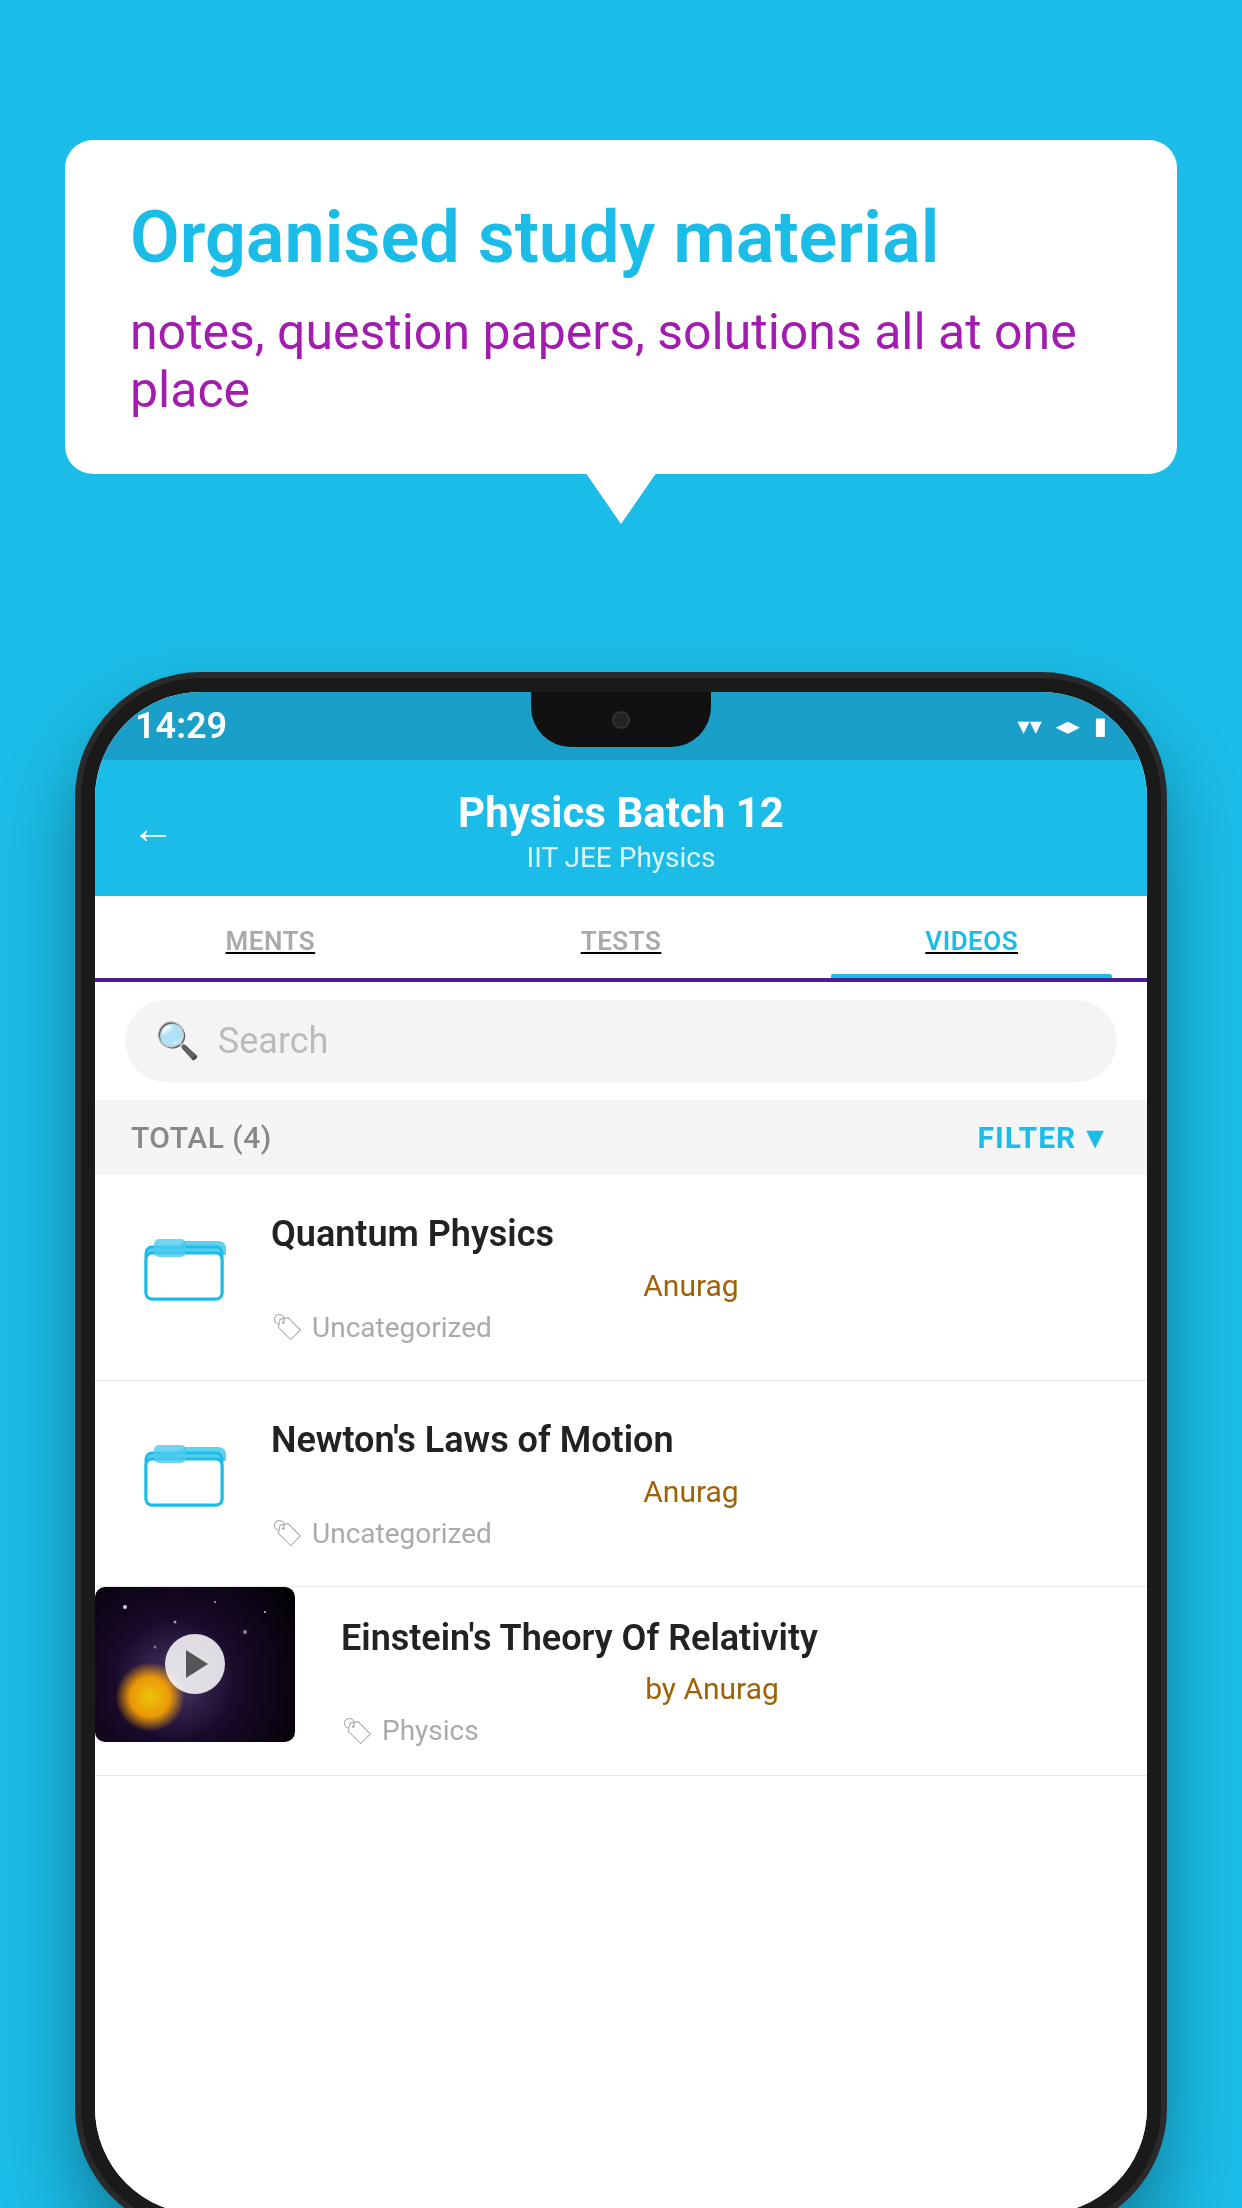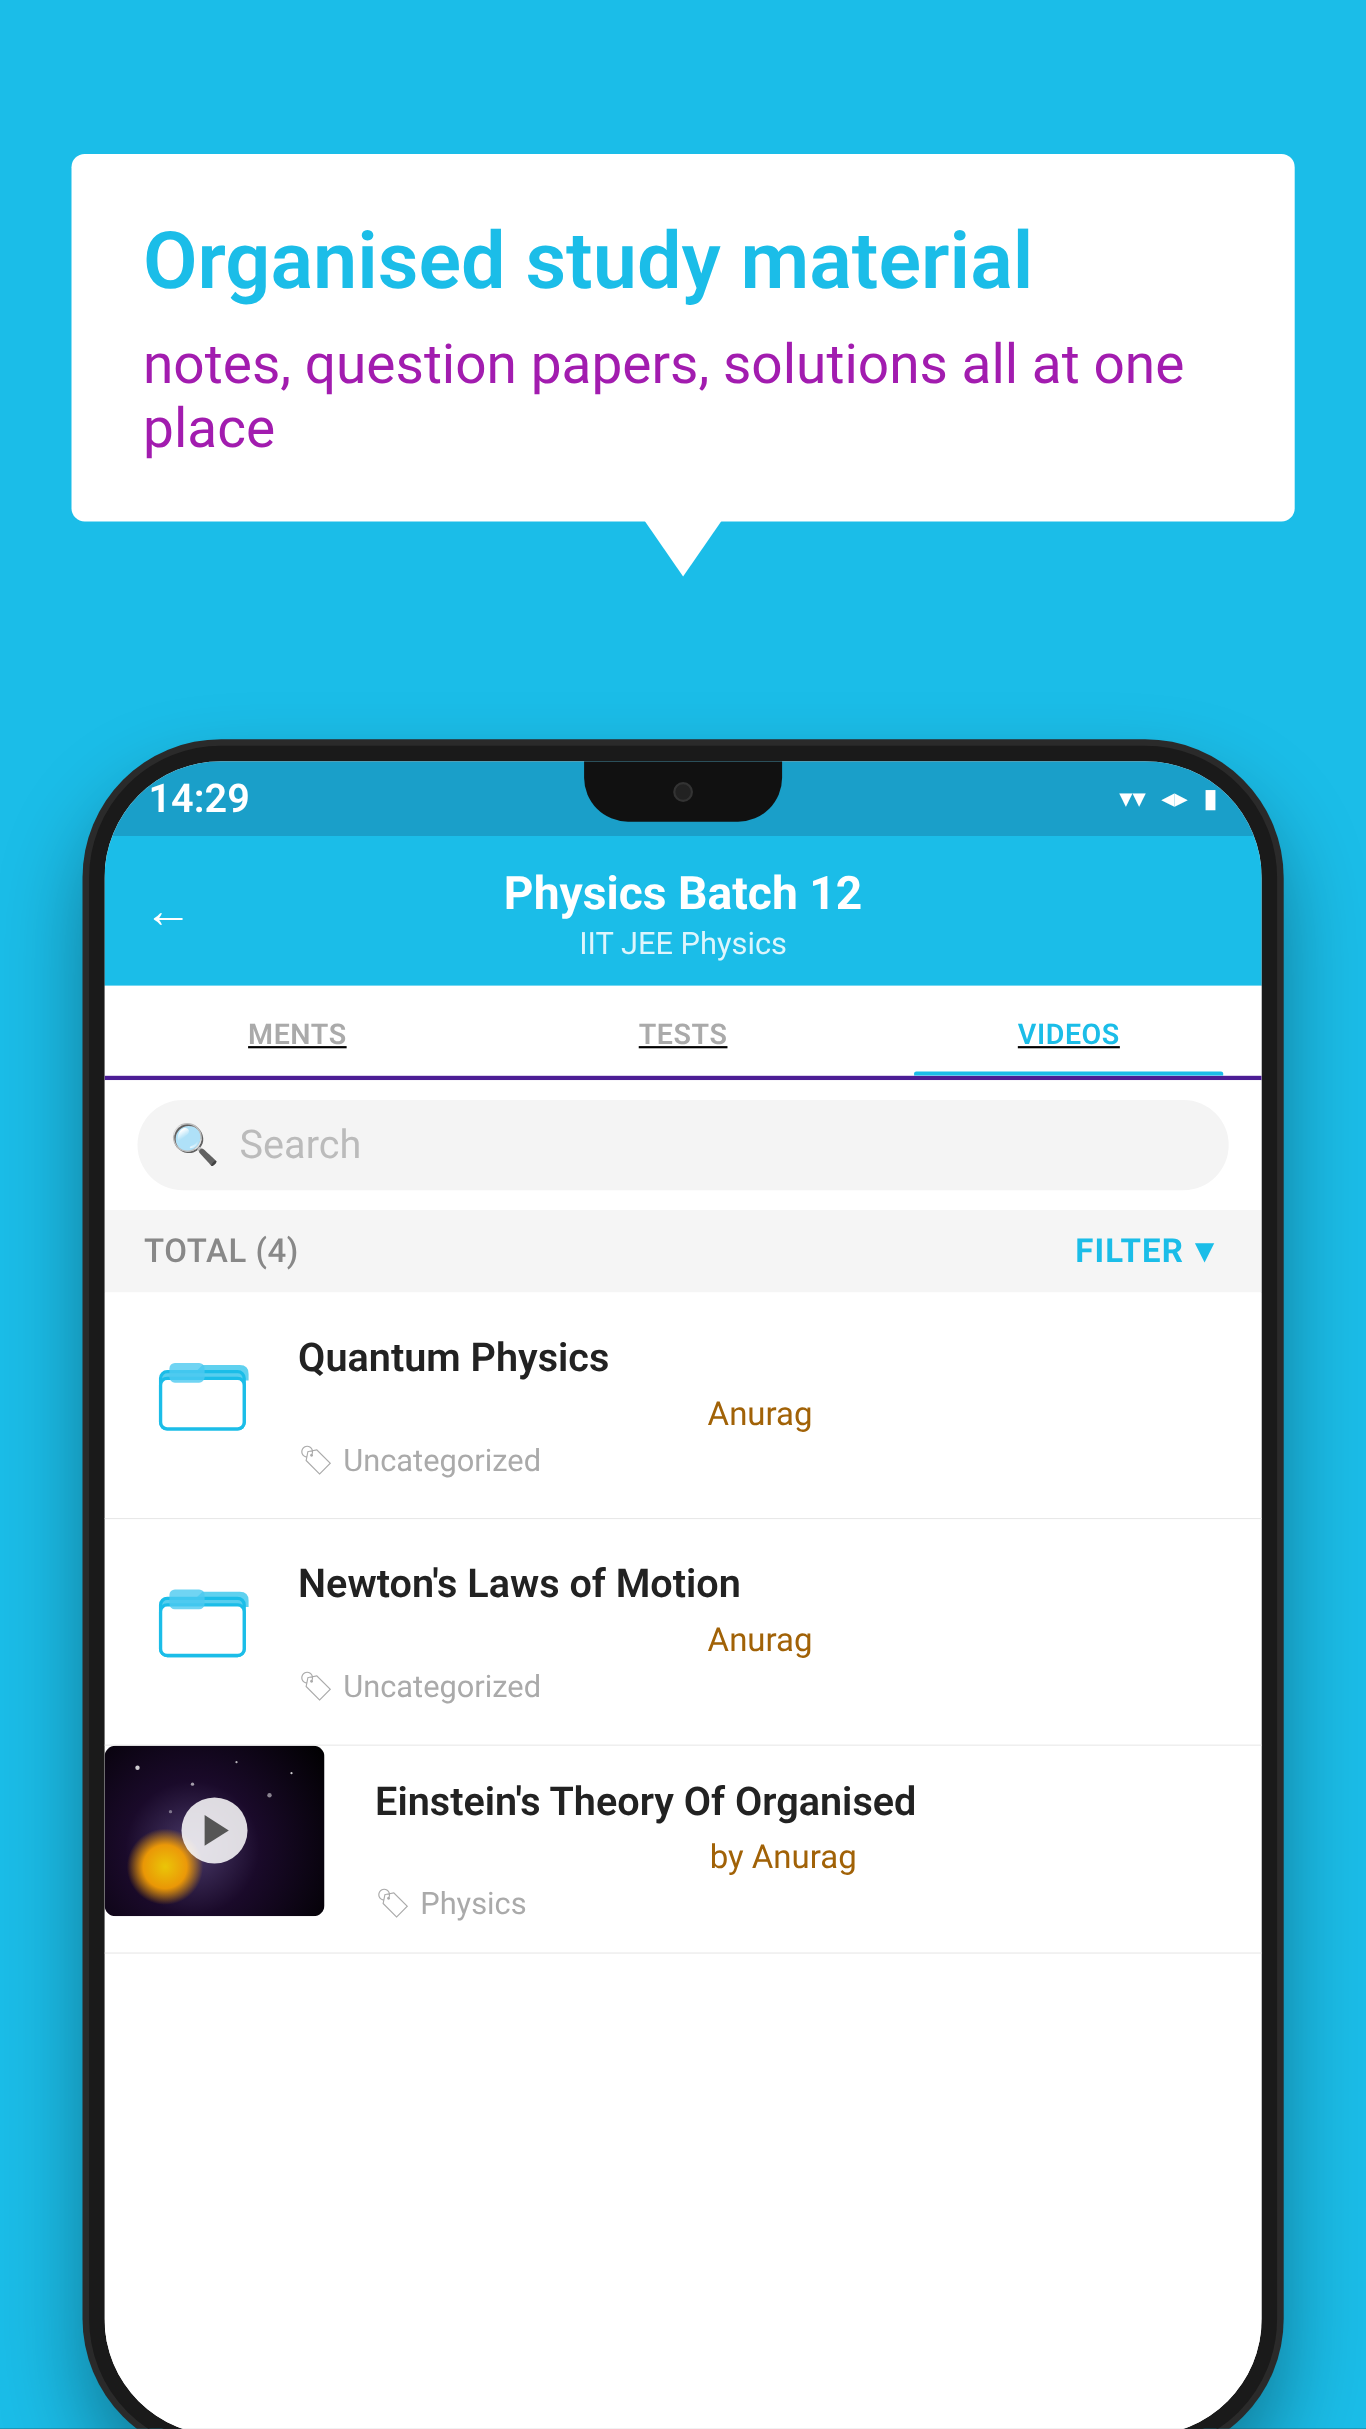--- a/index.html
+++ b/index.html
@@ -17,21 +17,21 @@
     
     .speech-bubble-container {
       position: absolute;
       top: 140px;
       left: 65px;
       right: 65px;
     }
 
     .speech-bubble {
       background: white;
-      border-radius: 12px;
+      border-radius: 28px;
       padding: 55px 65px 55px 65px;
       position: relative;
     }
 
     .speech-bubble::after {
       content: '';
       position: absolute;
       bottom: -50px;
       left: 50%;
       transform: translateX(-50%);
@@ -493,21 +493,21 @@
               <circle cx="150" cy="45" r="2" fill="white" opacity="0.5"></circle>
               <circle cx="60" cy="60" r="1.5" fill="white" opacity="0.4"></circle>
               <circle cx="170" cy="25" r="1" fill="white" opacity="0.8"></circle>
             </svg>
             <div class="play-button">
               <div class="play-triangle"></div>
             </div>
           </div>
         </div>
         <div class="video-info" style="padding: 28px 28px 28px 16px;">
-          <div class="video-title">Einstein's Theory Of Organised</div>
+          <div class="video-title">Einstein's Theory Of Relativity</div>
           <div class="video-author">by Anurag</div>
           <div class="video-tag">
             <span class="tag-icon">🏷</span>
             <span>Physics</span>
           </div>
         </div>
       </div>
 
     </div>
   </div>

